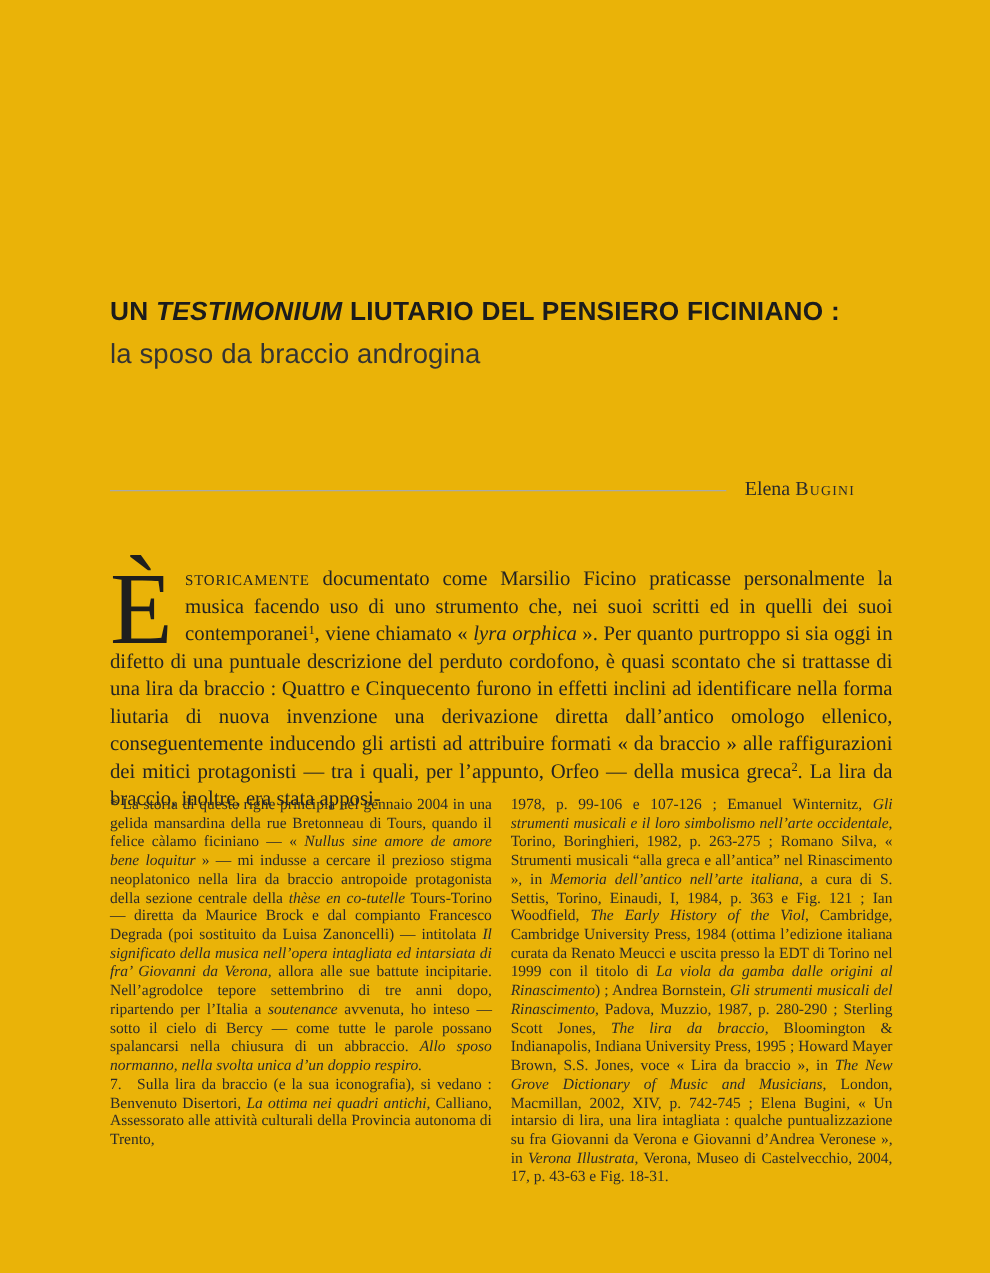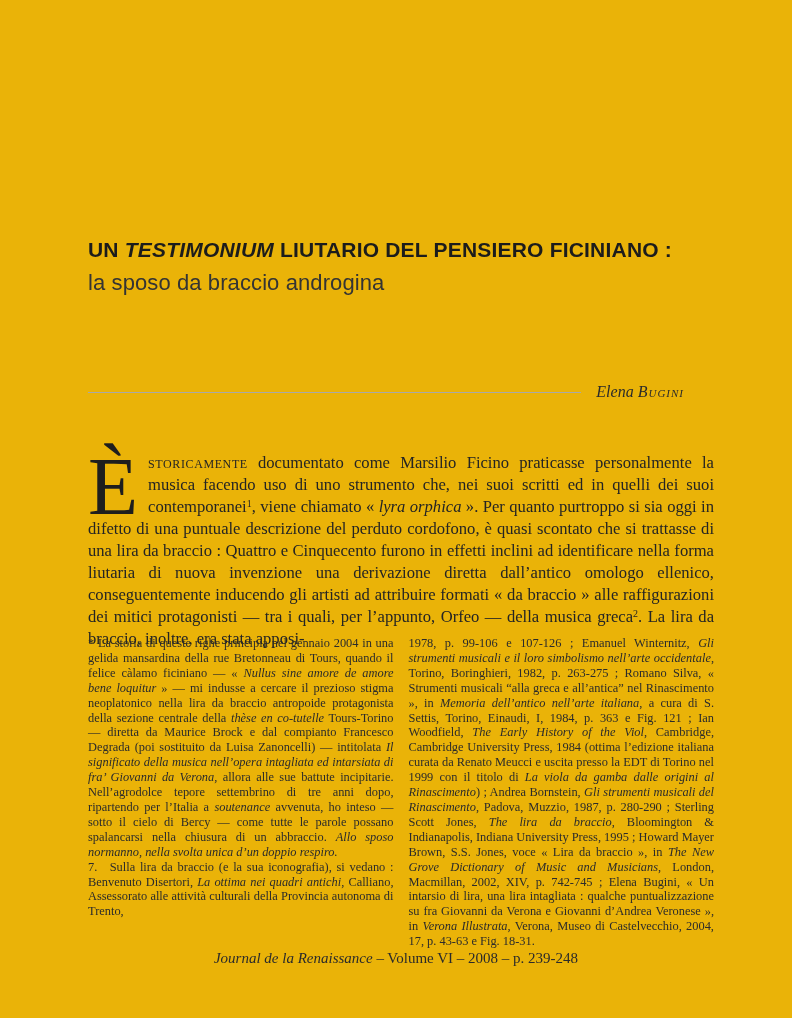--- a/index.html
+++ b/index.html
@@ -38,21 +38,20 @@
     letter-spacing: 0.1px;
     margin: 0;
   }
 
   
   .byline {
     position: absolute;
     left: 88px; top: 383px; width: 626px;
     display: flex;
     align-items: center;
-    font-style: italic;
   }
   .byline-rule {
     flex: 1;
     height: 1px;
     background: #a9a9a9;
     margin-right: 15px;
   }
   .author {
     font-size: 16px;
     color: #2b2b2b;
@@ -125,15 +124,14 @@
   <div class="footnotes">
     <div class="fn-col">
       <div class="fn-note"><span>* La storia di queste righe principia nel gennaio 2004 in una gelida mansardina della rue Bretonneau di Tours, quando il felice càlamo ficiniano — « </span><span class="it">Nullus sine amore de amore bene loquitur</span><span> » — mi indusse a cercare il prezioso stigma neoplatonico nella lira da braccio antropoide protagonista della sezione centrale della </span><span class="it">thèse en co-tutelle</span><span> Tours-Torino — diretta da Maurice Brock e dal compianto Francesco Degrada (poi sostituito da Luisa Zanoncelli) — intitolata </span><span class="it">Il significato della musica nell’opera intagliata ed intarsiata di fra’ Giovanni da Verona</span><span>, allora alle sue battute incipitarie. Nell’agrodolce tepore settembrino di tre anni dopo, ripartendo per l’Italia a </span><span class="it">soutenance</span><span> avvenuta, ho inteso — sotto il cielo di Bercy — come tutte le parole possano spalancarsi nella chiusura di un abbraccio. </span><span class="it">Allo sposo normanno, nella svolta unica d’un doppio respiro.</span></div>
       <div class="fn-note"><span>7. Sulla lira da braccio (e la sua iconografia), si vedano : Benvenuto Disertori, </span><span class="it">La ottima nei quadri antichi</span><span>, Calliano, Assessorato alle attività culturali della Provincia autonoma di Trento,</span></div>
     </div>
     <div class="fn-col">
       <div class="fn-note"><span>1978, p. 99-106 e 107-126 ; Emanuel Winternitz, </span><span class="it">Gli strumenti musicali e il loro simbolismo nell’arte occidentale</span><span>, Torino, Boringhieri, 1982, p. 263-275 ; Romano Silva, « Strumenti musicali “alla greca e all’antica” nel Rinascimento », in </span><span class="it">Memoria dell’antico nell’arte italiana</span><span>, a cura di S. Settis, Torino, Einaudi, I, 1984, p. 363 e Fig. 121 ; Ian Woodfield, </span><span class="it">The Early History of the Viol</span><span>, Cambridge, Cambridge University Press, 1984 (ottima l’edizione italiana curata da Renato Meucci e uscita presso la EDT di Torino nel 1999 con il titolo di </span><span class="it">La viola da gamba dalle origini al Rinascimento</span><span>) ; Andrea Bornstein, </span><span class="it">Gli strumenti musicali del Rinascimento</span><span>, Padova, Muzzio, 1987, p. 280-290 ; Sterling Scott Jones, </span><span class="it">The lira da braccio</span><span>, Bloomington &amp; Indianapolis, Indiana University Press, 1995 ; Howard Mayer Brown, S.S. Jones, voce « Lira da braccio », in </span><span class="it">The New Grove Dictionary of Music and Musicians</span><span>, London, Macmillan, 2002, XIV, p. 742-745 ; Elena Bugini, « Un intarsio di lira, una lira intagliata : qualche puntualizzazione su fra Giovanni da Verona e Giovanni d’Andrea Veronese », in </span><span class="it">Verona Illustrata</span><span>, Verona, Museo di Castelvecchio, 2004, 17, p. 43-63 e Fig. 18-31.</span></div>
     </div>
   </div>
 
-  <div class="footer"><span class="it">Journal de la Renaissance </span><span>– Volume VI – 2008 – p. 239-248</span></div>
 
 </div>
 
 </body></html>

